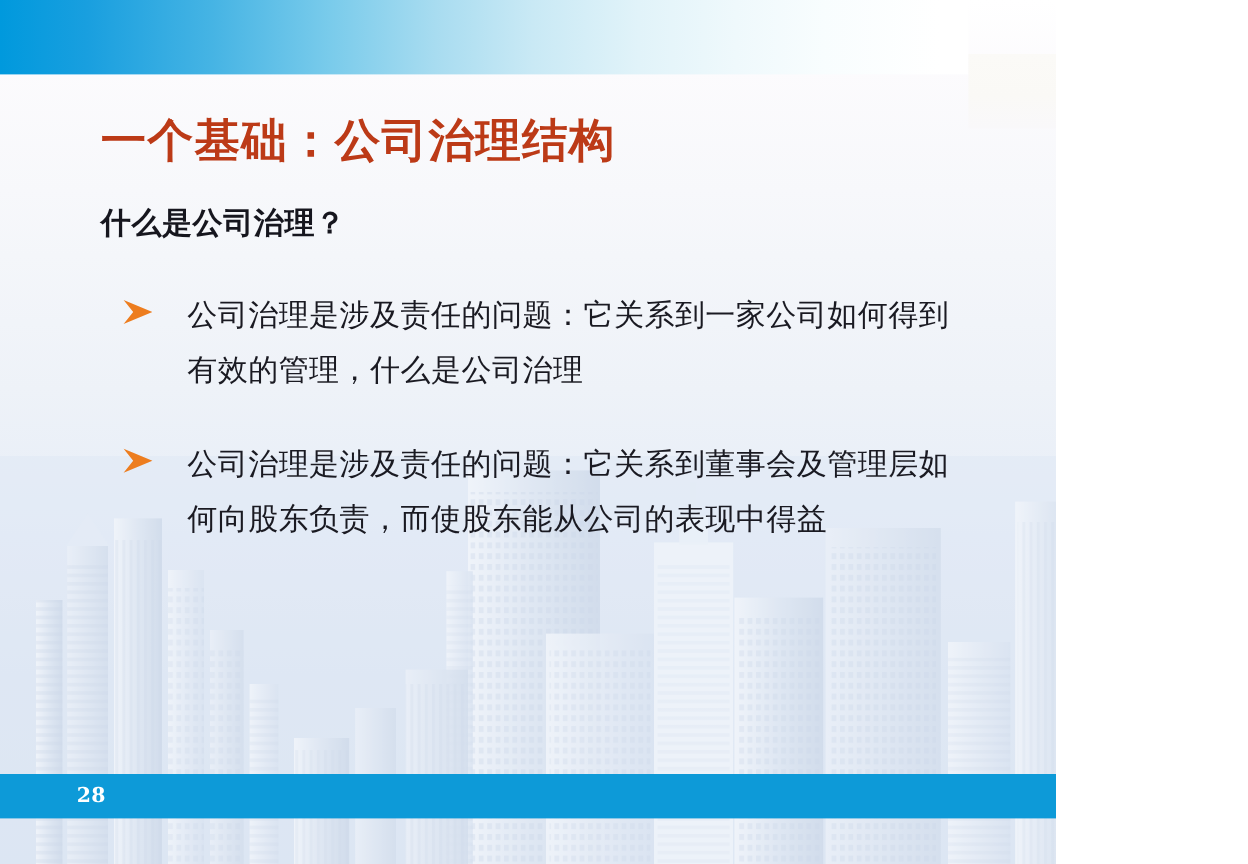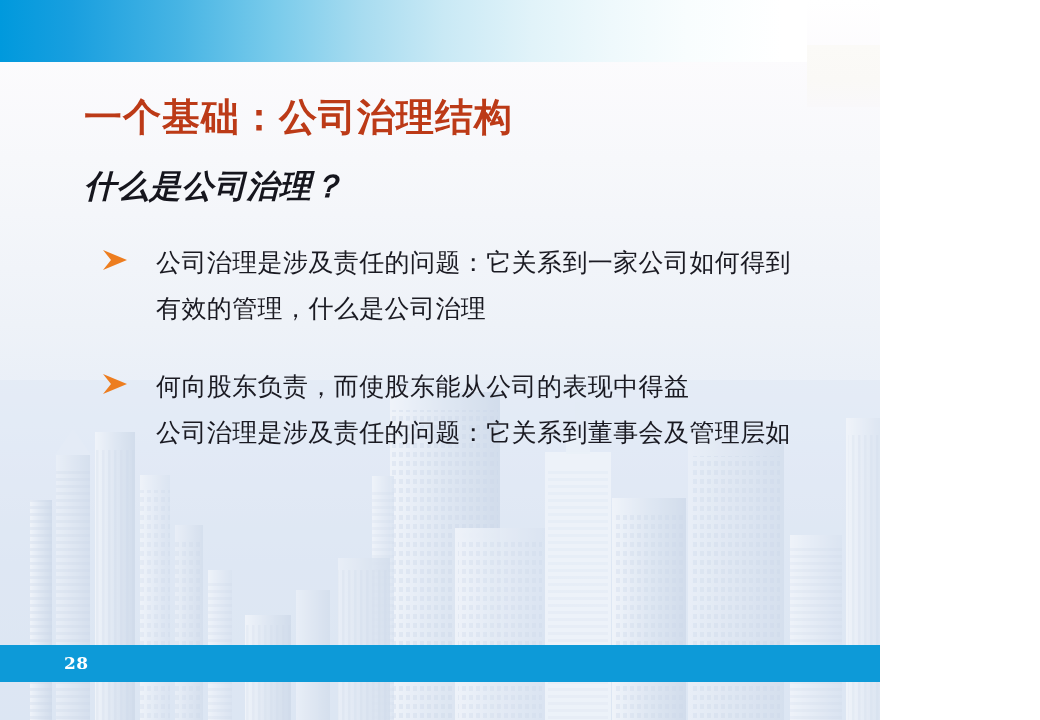--- a/index.html
+++ b/index.html
@@ -103,27 +103,26 @@
     line-height: 48px;
     white-space: nowrap;
   }
 
   
   .slide-subtitle {
     position: absolute;
     left: 84px;
     top: 169px;
     font-family: "DejaVu Serif", "Liberation Serif", serif;
-    font-size: 32px;
+    font-size: 25px;
     font-weight: bold;
     color: #16161e;
     letter-spacing: 0.5px;
     line-height: 34px;
     white-space: nowrap;
-    font-style: italic;
   }
 
   
   .bullet-list {
     position: absolute;
     left: 96px;
     top: 240px;
     width: 900px;
   }
   .bullet-item {
@@ -253,22 +252,22 @@
       <div class="bullet-line">公司治理是涉及责任的问题：它关系到一家公司如何得到</div>
       <div class="bullet-line">有效的管理，什么是公司治理</div>
     </div>
 
     <div class="bullet-item">
       <span class="bullet-marker">
         <svg width="30" height="24" viewBox="0 0 30 24" xmlns="http://www.w3.org/2000/svg">
           <path d="M3 2 L27 12 L3 22 L11 12 Z" fill="#ed7d1f"></path>
         </svg>
       </span>
+      <div class="bullet-line">公司治理是涉及责任的问题：它关系到董事会及管理层如</div>
       <div class="bullet-line">何向股东负责，而使股东能从公司的表现中得益</div>
-      <div class="bullet-line">公司治理是涉及责任的问题：它关系到董事会及管理层如</div>
     </div>
 
   </div>
 
   <div class="footer-bar"></div>
   <div class="page-number">28</div>
 
 </div>
 
 </body></html>

